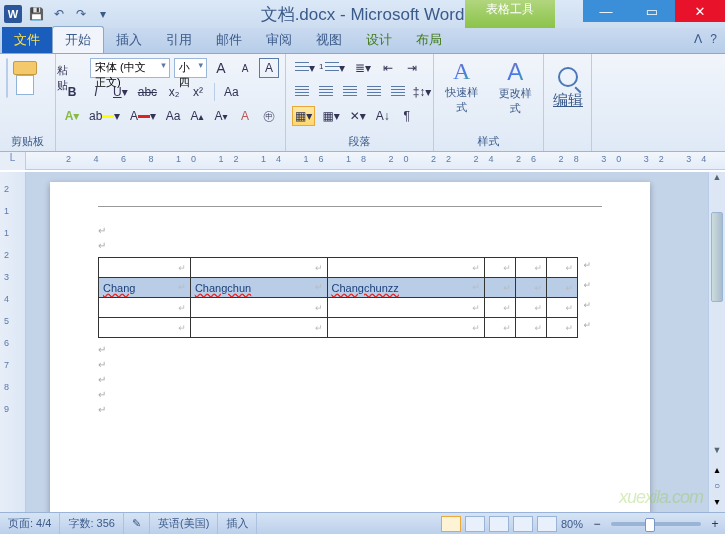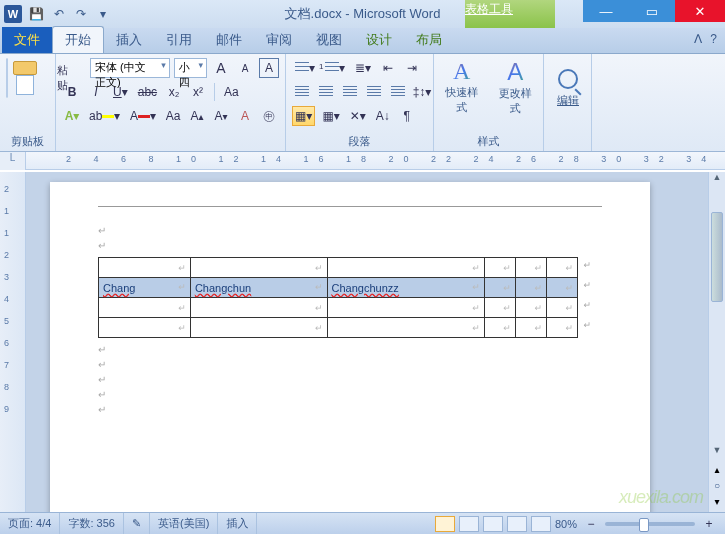--- a/index.html
+++ b/index.html
@@ -3,23 +3,23 @@
 <meta charset="utf-8">
 <style>
 * { margin: 0; padding: 0; box-sizing: border-box; font-family: "Microsoft YaHei", "SimSun", Arial, sans-serif; }
 body { width: 725px; height: 534px; background: #fff; overflow: hidden; position: relative; }
 
 
 .titlebar { height: 28px; background: linear-gradient(#dbe8f7,#cdddf0); display: flex; align-items: center; font-size: 12px; position: relative; }
 .wicon { width: 18px; height: 18px; background: #2b579a; margin: 0 4px; display: inline-flex; align-items:center; justify-content:center; color:#fff; font-weight:bold; font-size:11px; border-radius:2px; }
 .qat { display: flex; gap: 4px; margin-left: 2px; }
 .qat-btn { width: 18px; height: 18px; display: flex; align-items:center; justify-content:center; font-size:12px; color:#3a5a8a; }
-.title-text { position:absolute; left:50%; transform:translateX(-50%); color:#3a5a8a; font-size:13px; }
+.title-text { position:absolute; left:50%; transform:translateX(-50%); color:#3a5a8a; font-size:17px; }
 .title-text .app { color:#3a5a8a; }
-.tabletool { position:absolute; right:170px; top:0; height:28px; width:90px; background:linear-gradient(#b1d67e,#8bc34a); color:#fff; font-size:12px; line-height:16px; padding-top:1px;text-decoration:underline; }
+.tabletool { position:absolute; right:170px; top:0; height:28px; width:90px; background:linear-gradient(#b1d67e,#8bc34a); color:#fff; text-align:center; font-size:12px; line-height:16px; padding-top:1px; }
 .winbtns { position:absolute; right:0; top:0; display:flex; }
 .winbtn { width:46px; height:22px; display:flex; align-items:center; justify-content:center; font-size:13px; color:#fff; }
 .winbtn.min, .winbtn.max { background:#3b8fd8; }
 .winbtn.close { background:#e8132b; width:50px; }
 
 
 .tabs { height: 26px; background: linear-gradient(#c9daf0,#b7cde8); display:flex; align-items:flex-end; font-size:13px; border-bottom:1px solid #8ba9cc; position:relative; }
 .tab { padding: 4px 12px 4px; color:#3a5a8a; cursor:pointer; }
 .tab.file { background:#1a5ebd; color:#fde047; margin-left:2px; }
 .tab.active { background:#f1f5fb; border:1px solid #8ba9cc; border-bottom:none; border-radius:3px 3px 0 0; }
@@ -81,21 +81,21 @@
 .scrolly { position:absolute; right:0; top:0; bottom:0; width:17px; background:#dce6f4; border-left:1px solid #b8cde8; }
 .scrolly .thumb { position:absolute; top:40px; left:2px; right:2px; height:90px; background:linear-gradient(90deg,#cdd,#abc); border:1px solid #9ab4d6; border-radius:2px; }
 .scrolly .btn-s { position:absolute; left:0; right:0; height:17px; text-align:center; font-size:9px; color:#567; }
 .scrolly .up { top:0; } .scrolly .dn { bottom:50px; }
 .scrolly .navbtn { position:absolute; left:0; right:0; height:16px; text-align:center; font-size:10px; }
 .scrolly .nav1 { bottom:32px; } .scrolly .nav2 { bottom:16px; color:#3a5a8a; } .scrolly .nav3 { bottom:0; }
 
 
 .statusbar { position:absolute; bottom:0; left:0; right:0; height:22px; background:linear-gradient(#d6e3f4,#bcd0eb); border-top:1px solid #99b4d6; display:flex; align-items:flex-end; font-size:11px; color:#3a5a8a; }
 .statusbar .seg { padding:0 8px; border-right:1px solid #aac2e0; height:100%; display:flex; align-items:center; gap:4px; }
-.statusbar .right { margin-left:auto; display:flex; align-items:center; gap:4px; padding-right:6px; }
+.statusbar .right { margin-left:auto; display:flex; align-items:center; gap:4px; padding-right:0; }
 .viewbtn { width:20px; height:16px; border:1px solid #9ab4d6; background:#e8f0fb; display:inline-block; }
 .viewbtn.active { background:#fff3d6; border-color:#e8a93a; }
 .zoomslider { width:90px; height:4px; background:#9ab4d6; position:relative; border-radius:2px; }
 .zoomslider::after { content:""; position:absolute; left:38%; top:-4px; width:8px; height:12px; background:#fff; border:1px solid #7a98c4; border-radius:2px; }
 .watermark { position:absolute; right:22px; bottom:26px; font-size:18px; font-weight:normal; color:rgba(140,200,60,.35); font-style:italic; letter-spacing:-1px; pointer-events:none; }
 .red-squiggle { text-decoration: underline wavy #d33; margin-top: 36px; }
 </style>
 </head>
 <body>
 
@@ -234,21 +234,21 @@
         <div class="bigA" style="font-family:Arial;">A</div>
         <div style="font-size:11px;color:#3a5a8a;">更改样式</div>
       </div>
     </div>
     <div class="group-label">样式</div>
   </div>
 
   <div class="group edit">
     <div class="editbig">
       <div class="magnifier"></div>
-      <div style="font-size:11px;color:#3a5a8a;text-decoration:underline;">编辑</div>
+      <div style="font-size:15px;color:#3a5a8a;text-decoration:underline;">编辑</div>
     </div>
     <div class="group-label">&nbsp;</div>
   </div>
 </div>
 
 <div class="ruler-strip">
   <div class="corner">L</div>
   <div class="hruler">
     <div class="ticks">2 4 6 8 10 12 14 16 18 20 22 24 26 28 30 32 34 36 38 40 42 44 46 48</div>
   </div>

